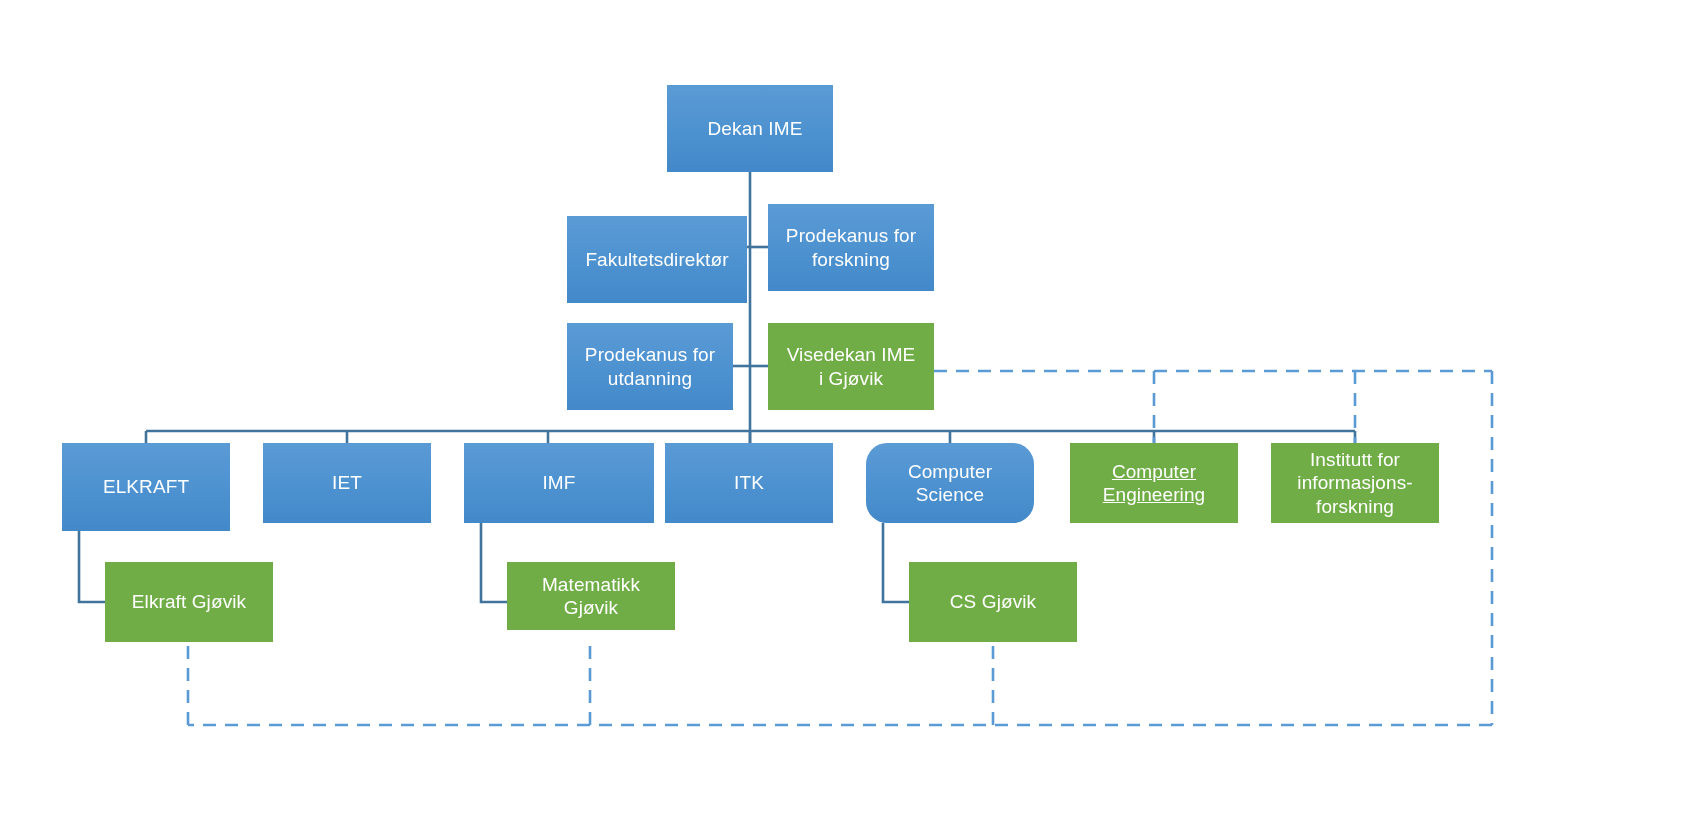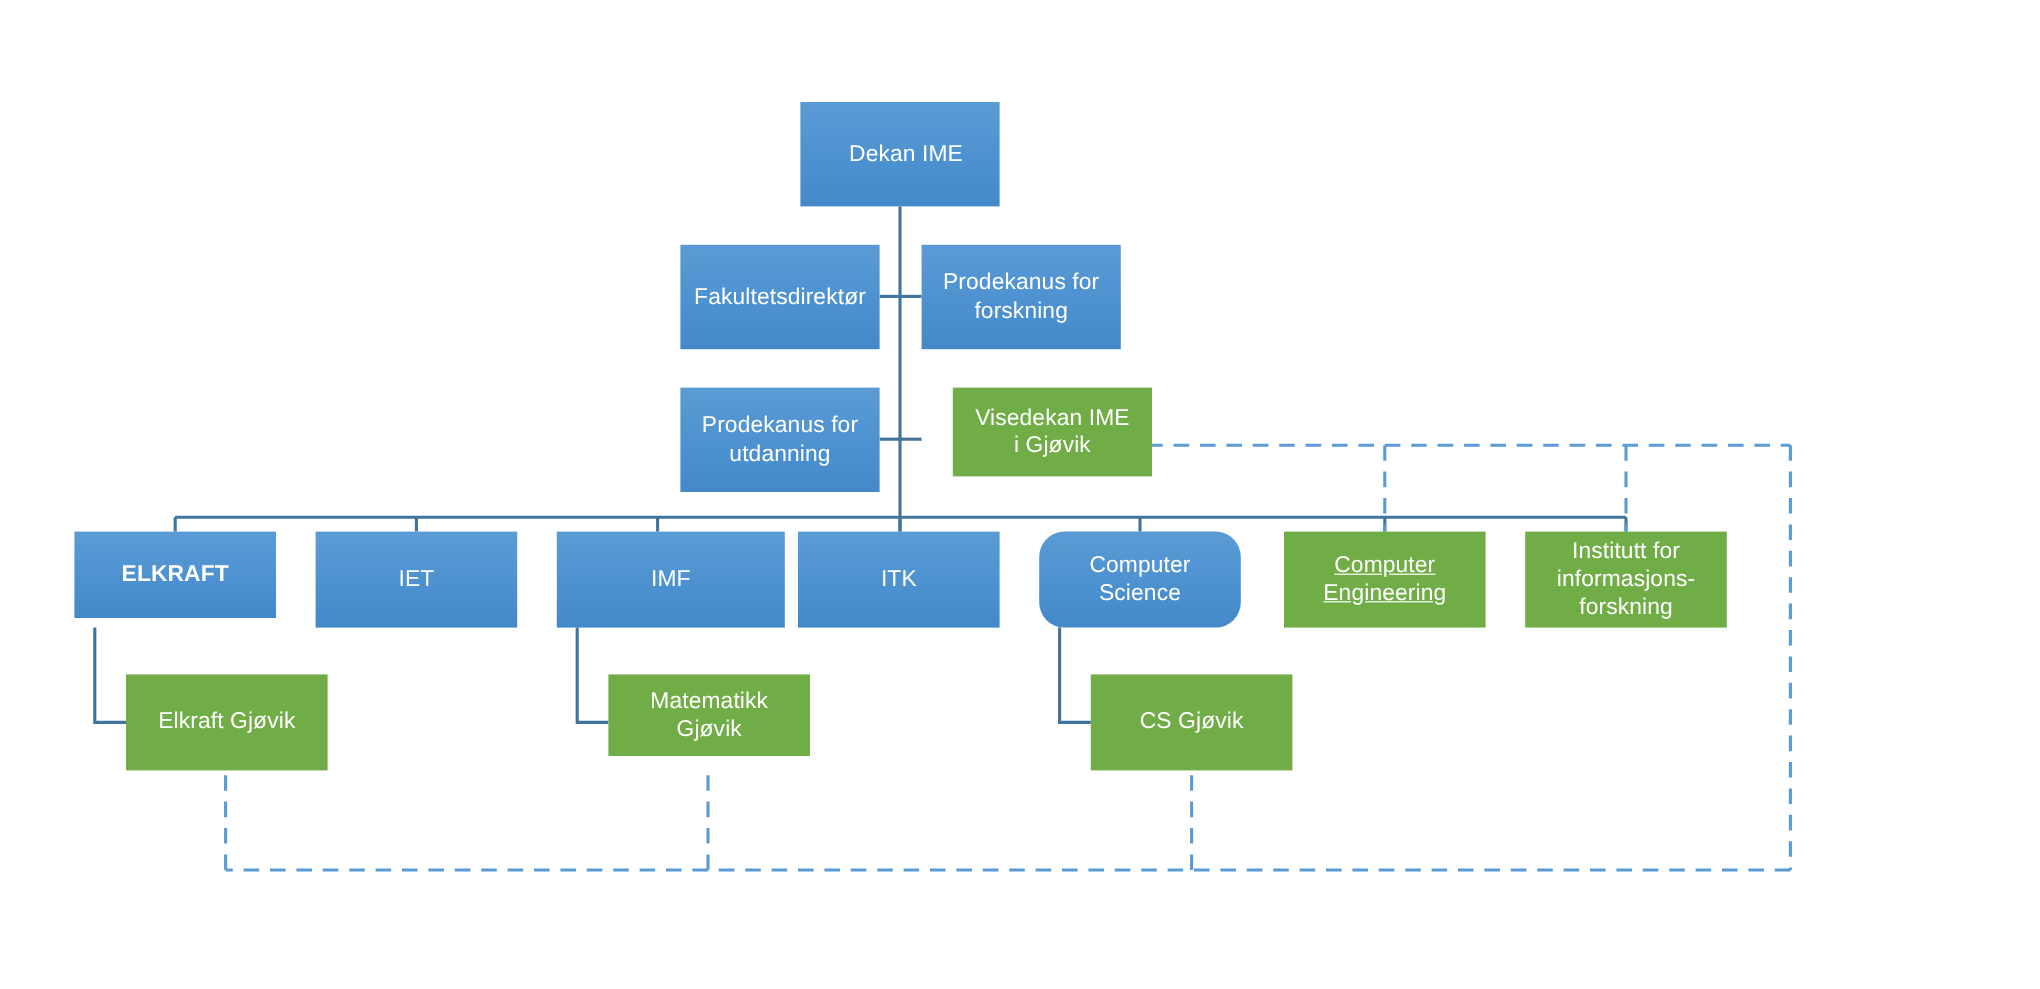--- a/index.html
+++ b/index.html
@@ -86,46 +86,46 @@
       <path d="M188,725 L188,642"></path>
       <path d="M590,725 L590,642"></path>
       <path d="M993,725 L993,642"></path>
     </g>
   </svg>
 
   <div class="node blue" style="left:667px; top:85px; width:166px; height:87px;padding-left:16px;">
     <span>Dekan IME</span>
   </div>
 
-  <div class="node blue" style="left:567px; top:204px; width:166px; height:87px;">
+  <div class="node blue" style="left:567px; top:216px; width:180px; height:87px;">
     <span>Fakultetsdirektør</span>
   </div>
 
   <div class="node blue" style="left:768px; top:204px; width:166px; height:87px;">
     <div>
       <span>Prodekanus for</span>
       <span>forskning</span>
     </div>
   </div>
 
   <div class="node blue" style="left:567px; top:323px; width:166px; height:87px;">
     <div>
       <span>Prodekanus for</span>
       <span>utdanning</span>
     </div>
   </div>
 
-  <div class="node green" style="left:768px; top:323px; width:166px; height:74px;margin-left:26px;">
+  <div class="node green" style="left:768px; top:323px; width:166px; height:87px;">
     <div>
       <span>Visedekan IME</span>
       <span>i Gjøvik</span>
     </div>
   </div>
 
-  <div class="node blue" style="left:62px; top:443px; width:168px; height:72px;font-weight:bold;">
+  <div class="node blue" style="left:62px; top:443px; width:168px; height:88px;">
     <span>ELKRAFT</span>
   </div>
 
   <div class="node blue" style="left:263px; top:443px; width:168px; height:80px;">
     <span>IET</span>
   </div>
 
   <div class="node blue" style="left:464px; top:443px; width:190px; height:80px;">
     <span>IMF</span>
   </div>

